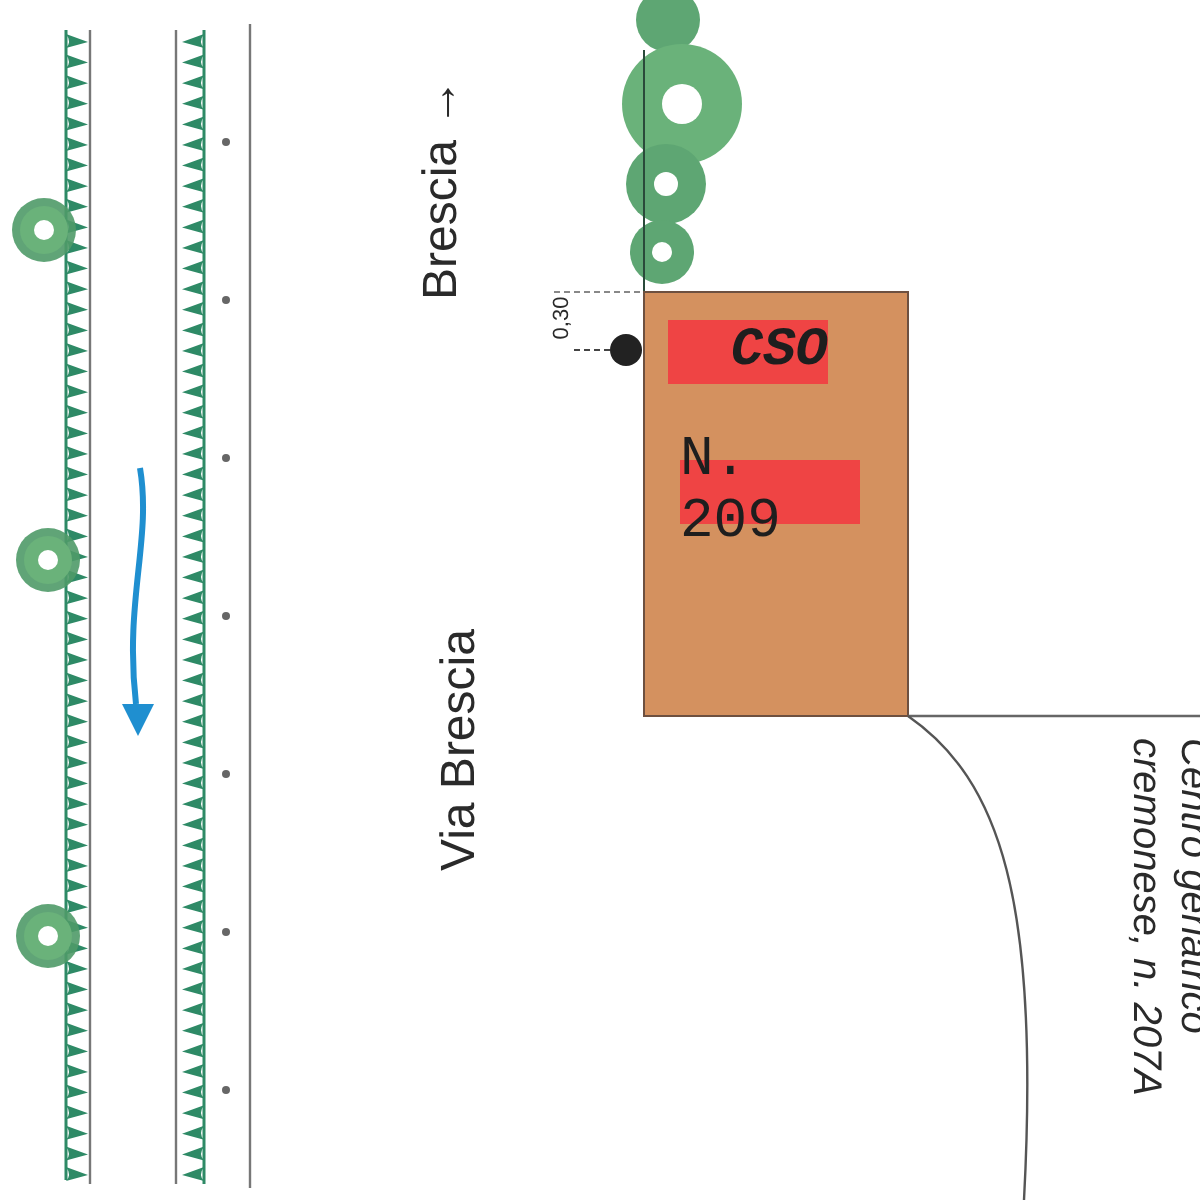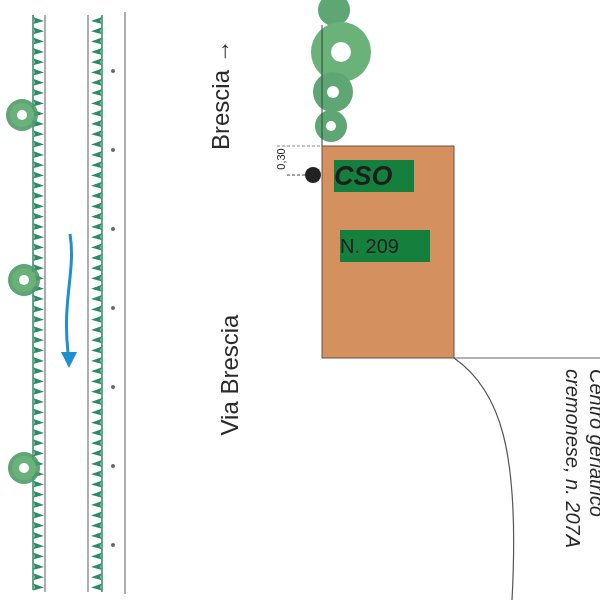--- a/index.html
+++ b/index.html
@@ -1,19 +1,19 @@
 <!DOCTYPE html>
 <html><head>
 <meta charset="utf-8">
 <style>
   html, body { margin: 0; padding: 0; background: #ffffff; }
   body { width: 600px; height: 600px; position: relative; overflow: hidden; font-family: "Liberation Sans", sans-serif; }
   #map { position: absolute; left: 0; top: 0; width: 600px; height: 600px; }
   .vlabel { position: absolute; color: #2a2a2a; white-space: nowrap; transform-origin: center center; }
-  .label-box { position: absolute; background: #15803d; color: #1e1e1e; display: flex; align-items: center; justify-content: flex-start; }
+  .label-box { position: absolute; background: #ef4444; color: #1e1e1e; display: flex; align-items: center; justify-content: flex-end; font-family: Liberation Mono, monospace; }
 </style>
 </head>
 <body>
 
 <svg id="map" viewBox="0 0 600 600" xmlns="http://www.w3.org/2000/svg">
   <defs>
     <g id="tick-r">
       <path d="M0,0 L12,3 L0,6 Q3,3 0,0 Z" fill="#2e8a66"></path>
     </g>
     <g id="tree-small">
@@ -200,19 +200,19 @@
 
 <div class="vlabel" style="left:155px; top:360px; width:150px; height:30px; transform: rotate(-90deg); font-size:24px; text-align:center; line-height:30px;">Via Brescia</div>
 
 <div class="vlabel" style="left:264px; top:152px; width:34px; height:14px; transform: rotate(-90deg); font-size:11px; text-align:center; line-height:14px;">0,30</div>
 
 <div class="label-box" style="left:334px; top:160px; width:80px; height:32px;">
   <span style="font-weight:bold; font-style:italic; font-size:27px;">CSO</span>
 </div>
 
 <div class="label-box" style="left:340px; top:230px; width:90px; height:32px;">
-  <span style="font-size:20px;">N. 209</span>
+  <span style="font-size:28px;">N. 209</span>
 </div>
 
 <div class="vlabel" style="left:460px; top:460px; width:240px; height:58px; transform: rotate(90deg); font-size:20px; font-style:italic; line-height:24px; text-align:left;">
   <div>Centro geriatrico</div>
   <div>cremonese, n. 207A</div>
 </div>
 
 </body></html>

